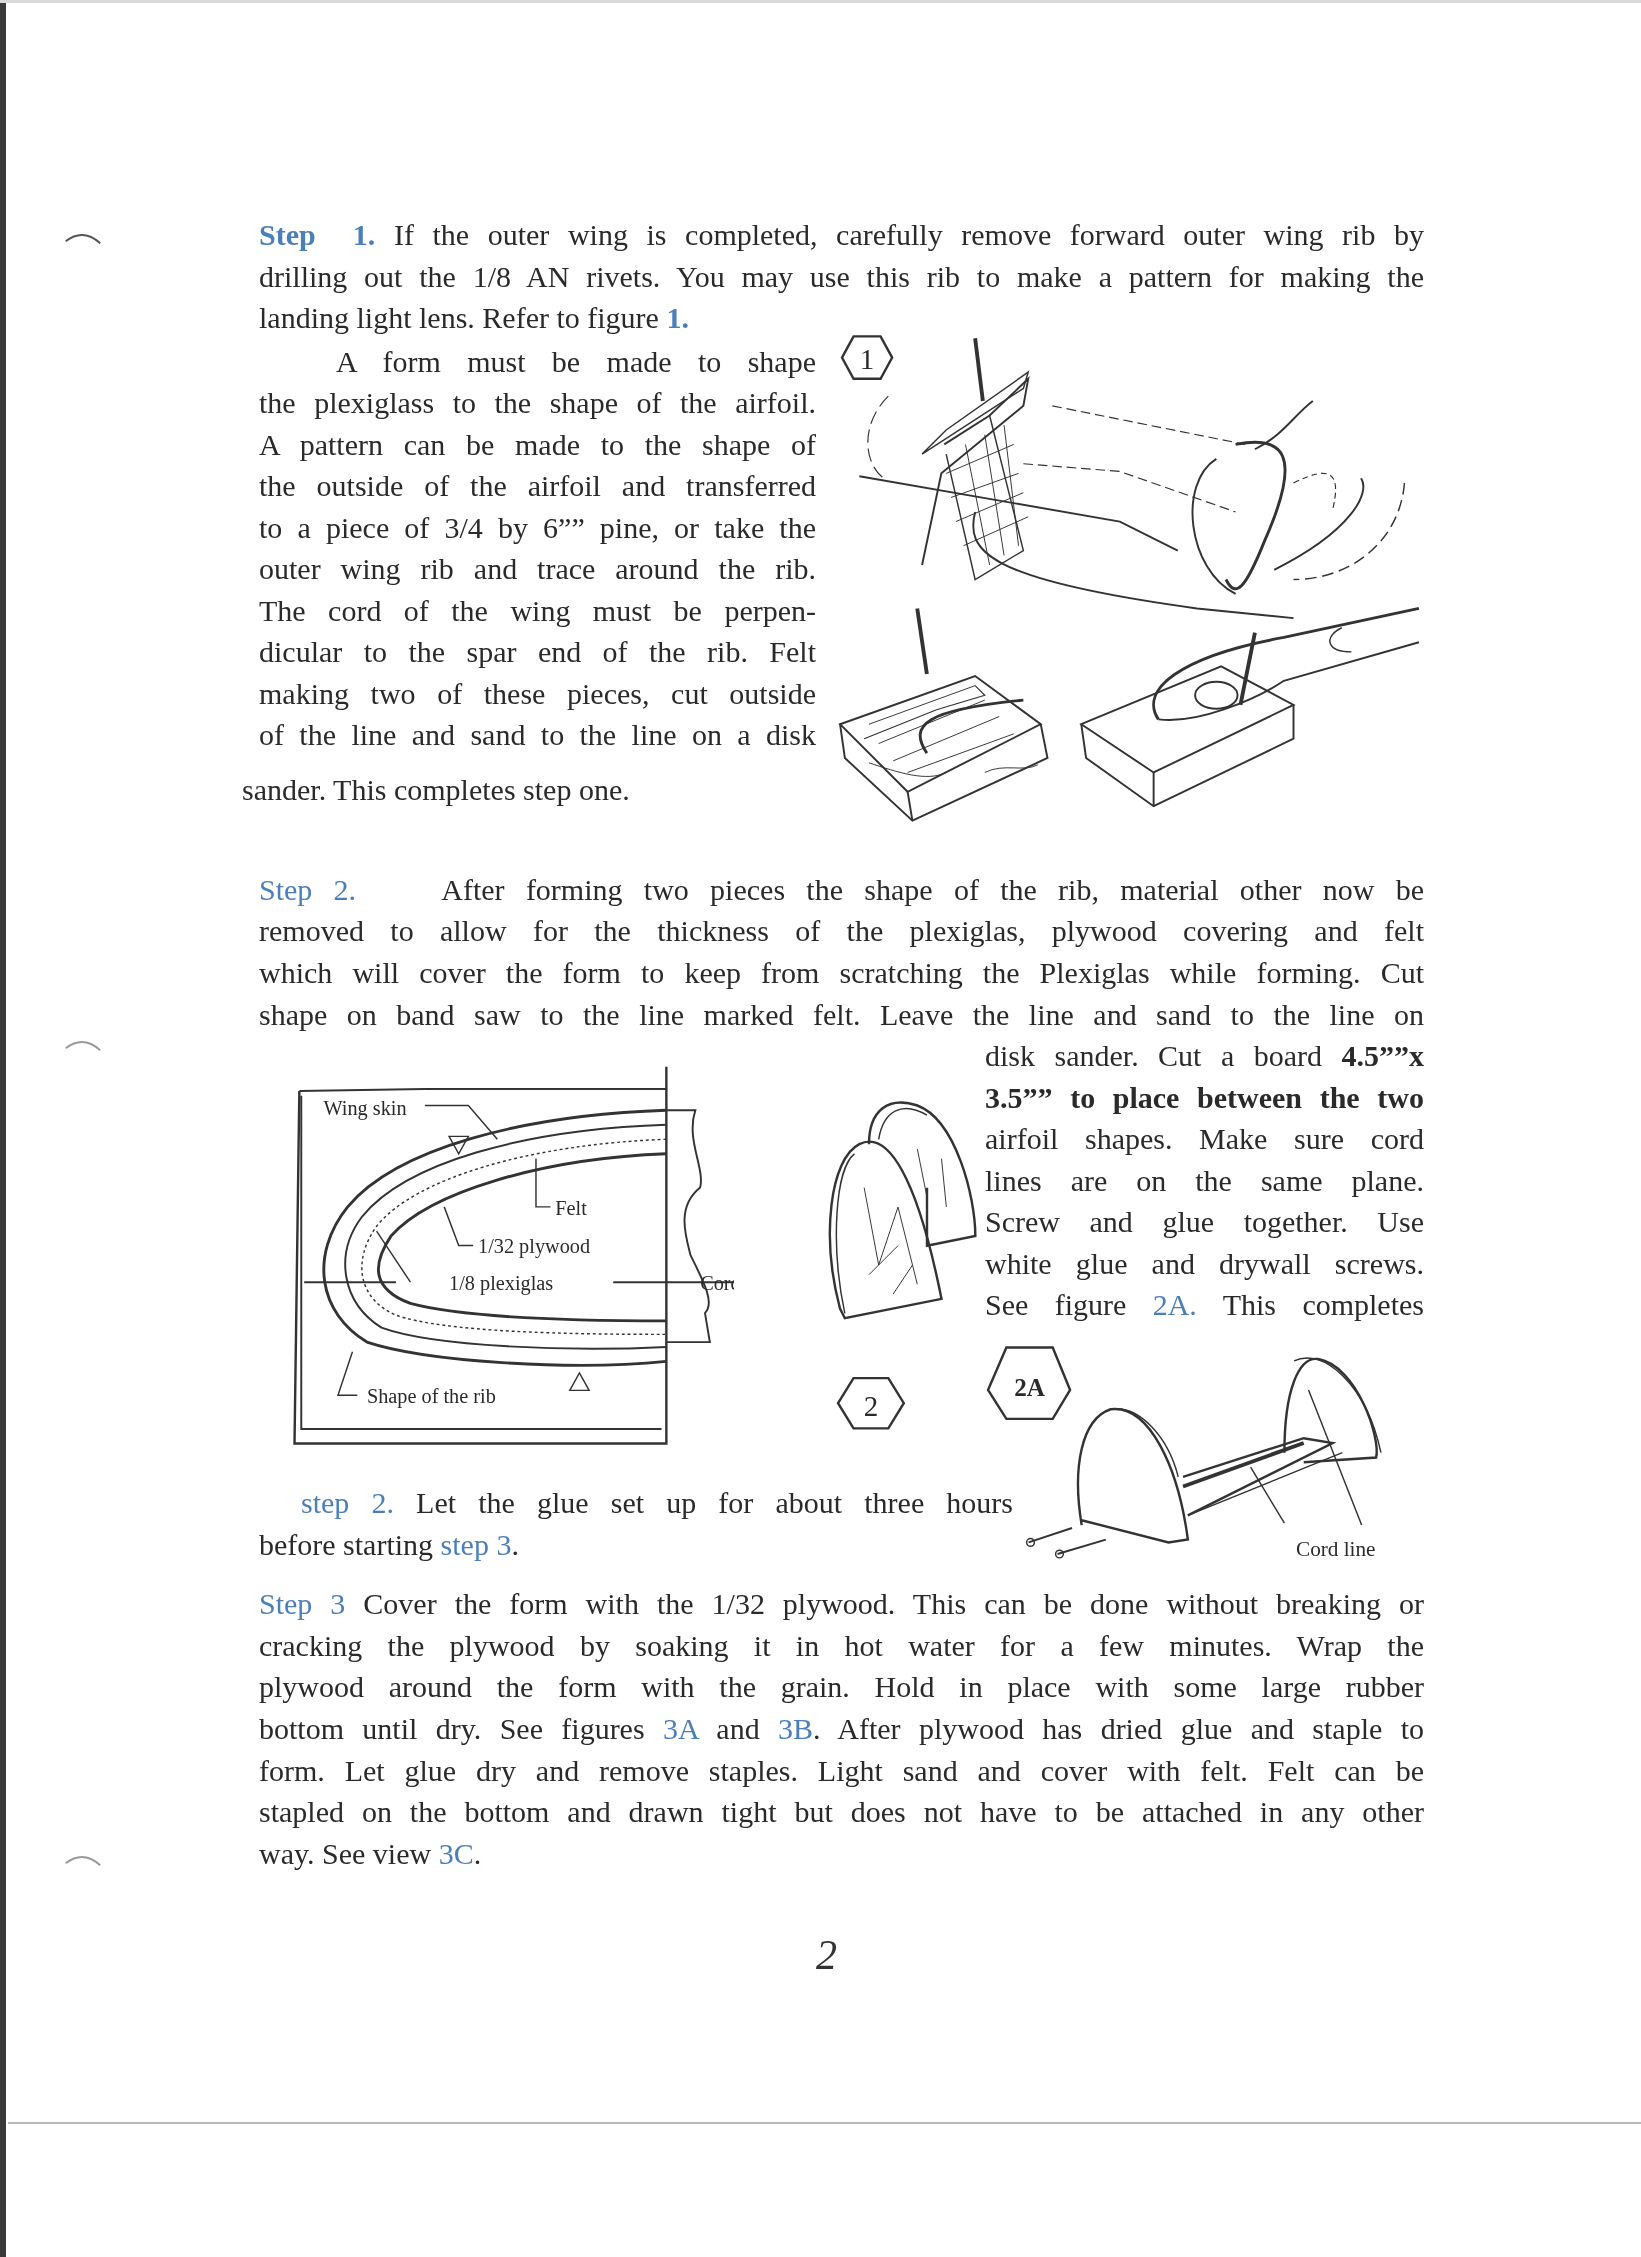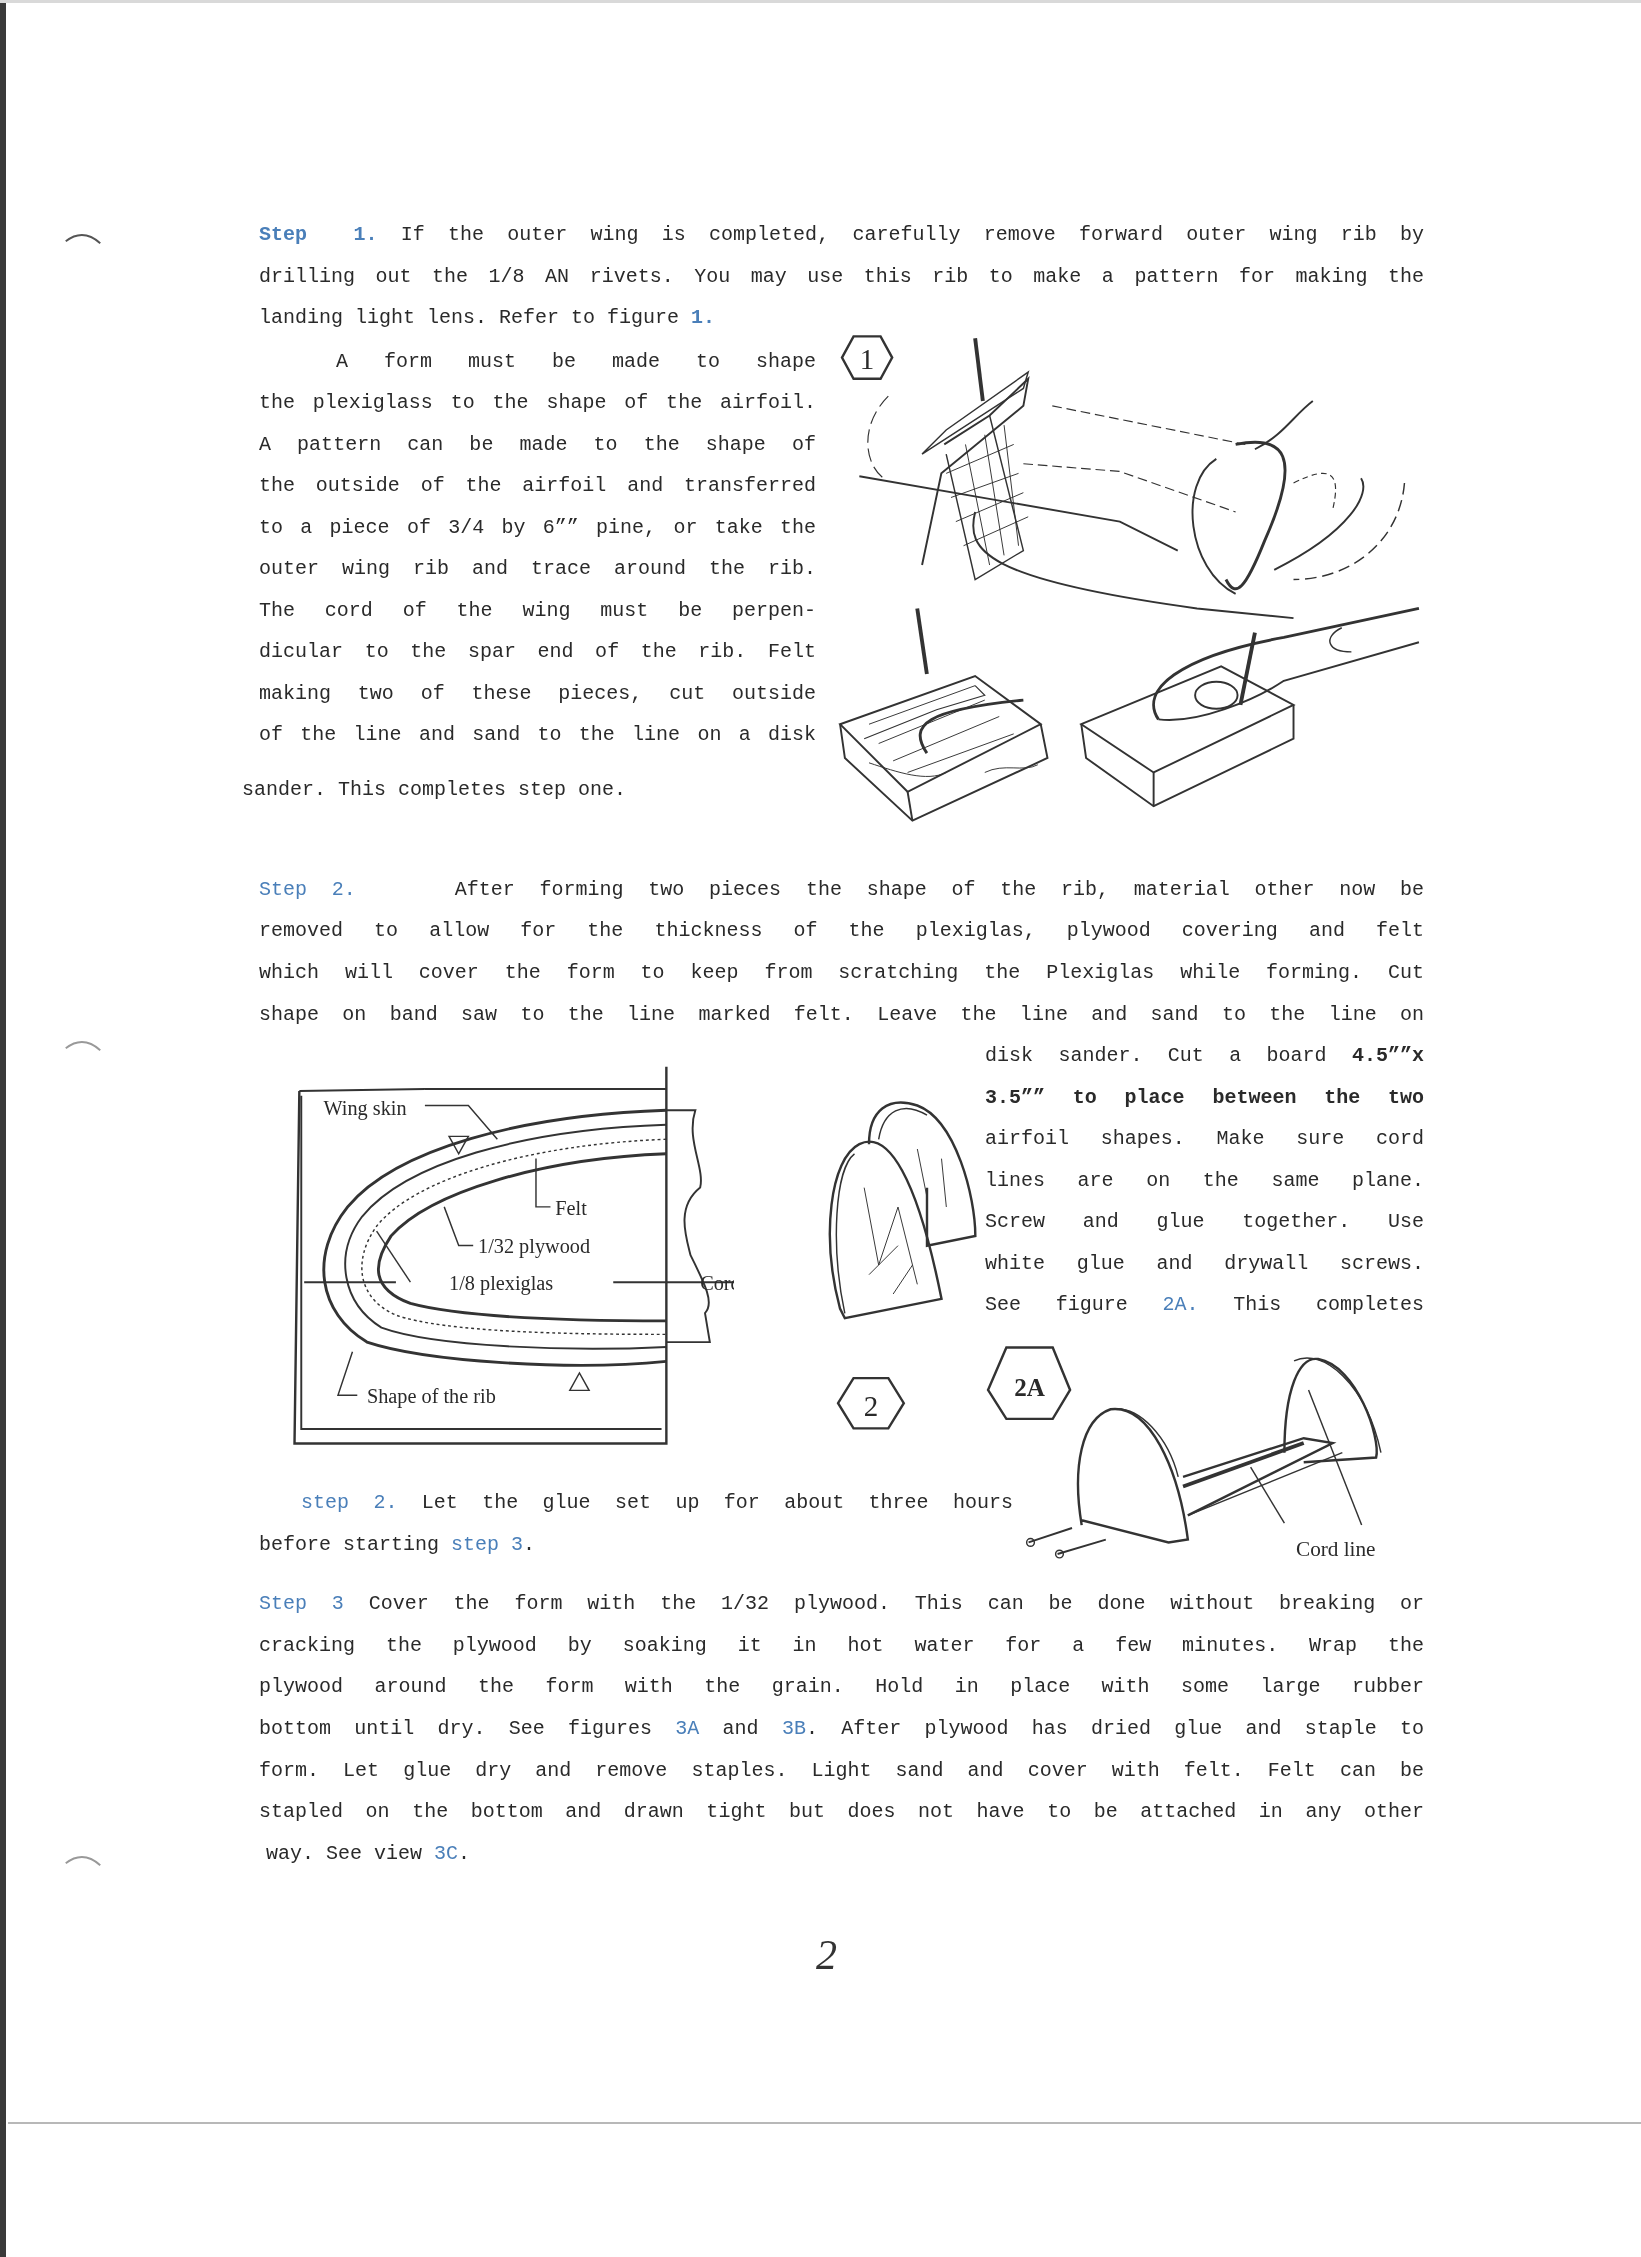--- a/index.html
+++ b/index.html
@@ -2,21 +2,21 @@
 <html><head>
 <meta charset="utf-8">
 <style>
   html, body { margin:0; padding:0; }
   body { width:1641px; height:2257px; background:#ffffff; position:relative; overflow:hidden;
          font-family:"Liberation Serif","DejaVu Serif",serif; color:#2a2a2a; }
   .scan-edge-left { position:absolute; left:0; top:0; width:5.8px; height:2257px; background:#3a3a3a; }
   .scan-edge-top { position:absolute; left:0; top:0; width:1641px; height:2.9px; background:#d9d9d9; }
   .bottom-rule { position:absolute; left:7.7px; top:2122px; width:1634px; height:1.9px; background:#b8b8b8; }
   .punch { position:absolute; width:54px; height:46px; }
-  .line { position:absolute; white-space:nowrap; font-size:20px; line-height:42px;font-family:Liberation Mono, monospace; }
+  .line { position:absolute; white-space:nowrap; font-size:30px; line-height:42px; }
   .just { text-align:justify; text-align-last:justify; }
   .blue { color:#4a7fb9; }
   .bold { font-weight:bold; }
   .fig { position:absolute; }
   .fig text { font-family:"Liberation Serif","DejaVu Serif",serif; fill:#2a2a2a; }
   .hex-label { font-family:"Liberation Serif","DejaVu Serif",serif; fill:#4a7fb9; }
   .pagenum { position:absolute; left:816px; top:1931px; font-size:42px; font-style:italic; color:#333; }
 </style>
 </head>
 <body>
@@ -193,20 +193,20 @@
 <div class="line just" style="left:259px;top:1583px;width:1165px;">
   <span class="blue">Step 3</span><span> Cover the form with the 1/32 plywood. This can be done without breaking or</span>
 </div>
 <div class="line just" style="left:259px;top:1625px;width:1165px;">cracking the plywood by soaking it in hot water for a few minutes. Wrap the</div>
 <div class="line just" style="left:259px;top:1666px;width:1165px;">plywood around the form with the grain.  Hold in place with some large rubber</div>
 <div class="line just" style="left:259px;top:1708px;width:1165px;">
   <span>bottom until dry. See figures </span><span class="blue">3A</span><span> and </span><span class="blue">3B</span><span>. After plywood has dried glue and staple to</span>
 </div>
 <div class="line just" style="left:259px;top:1750px;width:1165px;">form. Let glue dry and remove staples. Light sand and cover with felt. Felt can be</div>
 <div class="line just" style="left:259px;top:1791px;width:1165px;">stapled on the bottom and drawn tight but does not have to be attached in any other</div>
-<div class="line" style="left:259px;top:1833px;margin-left:7px;">
+<div class="line" style="left:259px;top:1833px;">
   <span>way. See view </span><span class="blue">3C</span><span>.</span>
 </div>
 
 <div class="pagenum">2</div>
 
 <div class="bottom-rule"></div>
 
 
 </body></html>

